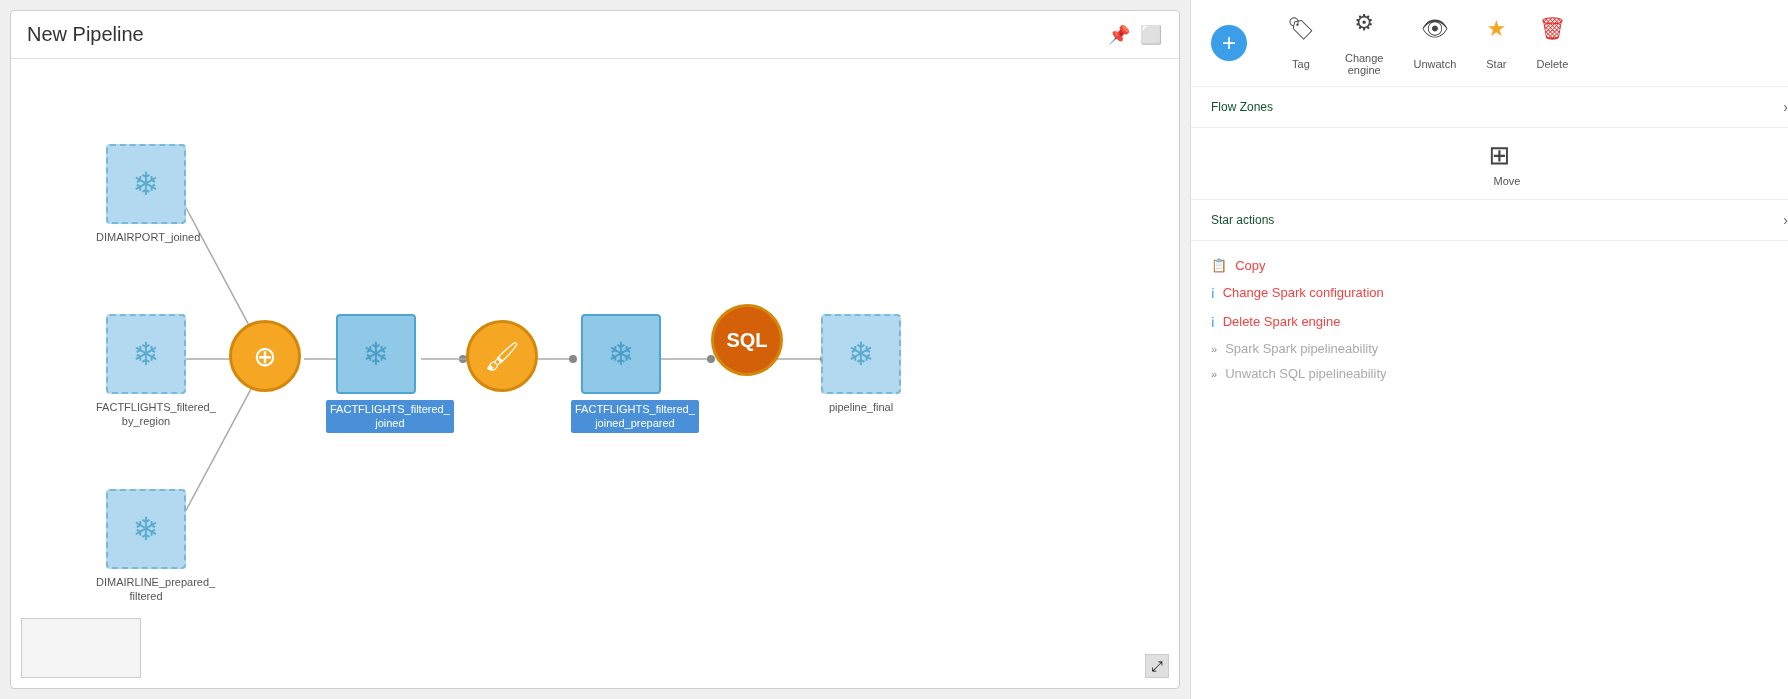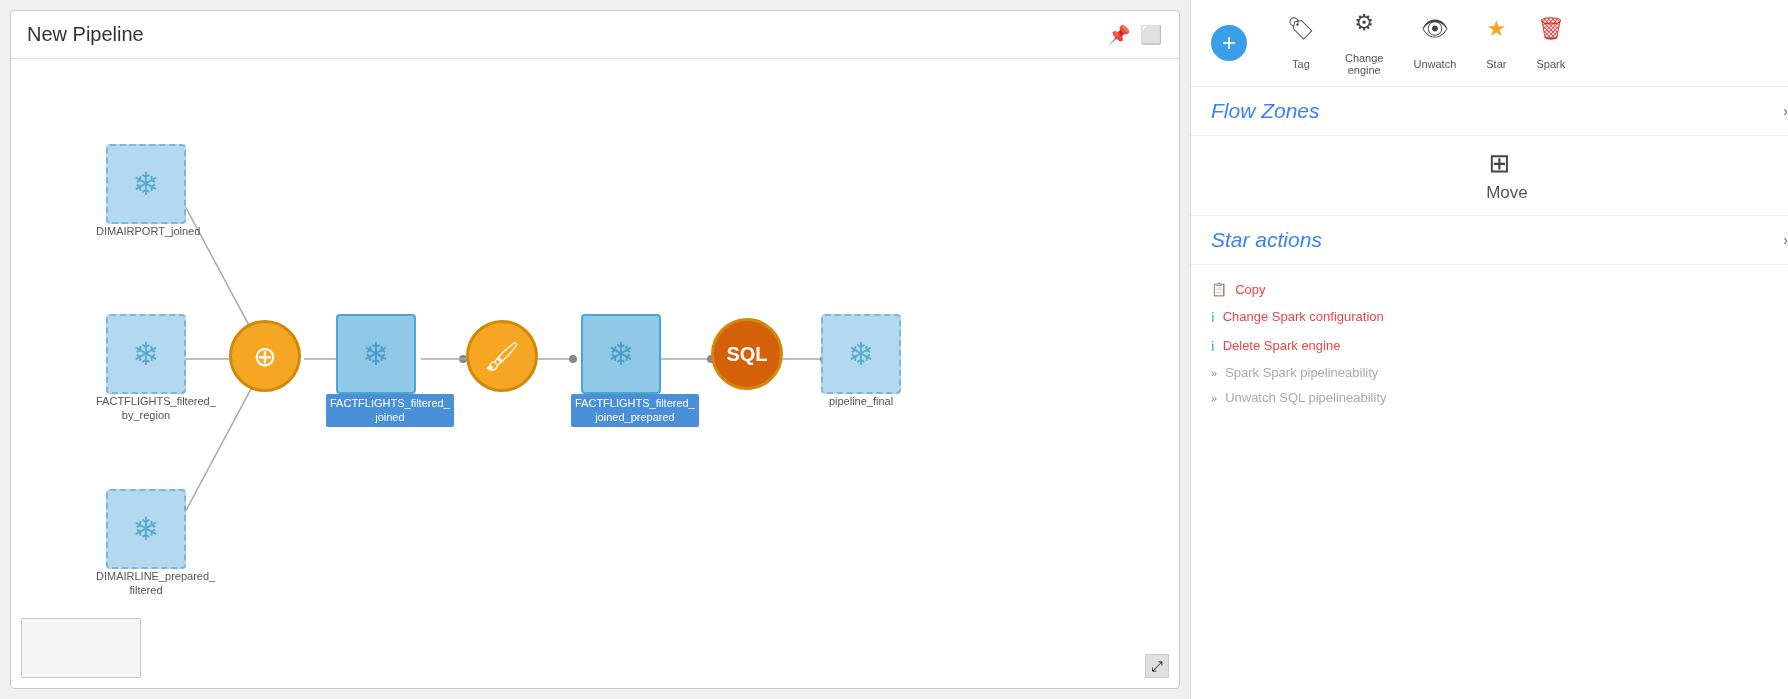--- a/index.html
+++ b/index.html
@@ -71,20 +71,21 @@
       background: #90c8e8;
       border: 2px solid #4da6d0;
     }
 
     .snowflake-icon {
       color: #5aabcc;
       font-size: 32px;
     }
 
     .node-label {
+      margin-top: 6px;
       font-size: 11px;
       color: #555;
       text-align: center;
       max-width: 100px;
       line-height: 1.3;
     }
 
     
     .node-circle {
       width: 72px;
@@ -220,24 +221,23 @@
     .section-header {
       display: flex;
       justify-content: space-between;
       align-items: center;
       padding: 12px 20px;
       border-bottom: 1px solid #eee;
       cursor: pointer;
     }
 
     .section-title {
-      font-size: 21px;
+      font-size: 12px;
       font-weight: 500;
-      color: #3b82f6;
-      font-style: italic;
+      color: #14532d;
     }
 
     .section-chevron {
       color: #666;
       font-size: 14px;
     }
 
     
     .flow-zones-content {
       padding: 12px 20px;
@@ -251,21 +251,21 @@
       gap: 4px;
       cursor: pointer;
     }
 
     .move-icon {
       font-size: 26px;
       color: #444;
     }
 
     .move-label {
-      font-size: 17px;
+      font-size: 11px;
       color: #555;
       padding-left: 15px;
     }
 
     
     .other-actions-content {
       padding: 12px 20px;
     }
 
     .action-item {
@@ -379,21 +379,21 @@
 
     <div class="node" style="left:560px; top:255px;">
       <div class="node-box node-box-selected">
         <span class="snowflake-icon" style="color:#4a9ec8;">❄</span>
       </div>
       <div class="node-label">
         <span style="background:#4a90d9;color:#fff;padding:2px 4px;border-radius:2px;display:inline-block;">FACTFLIGHTS_filtered_<br>joined_prepared</span>
       </div>
     </div>
 
-    <div class="node" style="left:700px; top:259px;">
+    <div class="node" style="left:700px; top:245px;">
       <div class="node-circle node-circle-sql">
         <span class="sql-text">SQL</span>
       </div>
     </div>
 
     <div class="node" style="left:810px; top:255px;">
       <div class="node-box">
         <span class="snowflake-icon">❄</span>
       </div>
       <div class="node-label">pipeline_final</div>
@@ -425,21 +425,21 @@
       <span class="toolbar-label">Unwatch</span>
     </div>
 
     <div class="toolbar-item">
       <span class="toolbar-icon" style="color:#f5a623;">★</span>
       <span class="toolbar-label">Star</span>
     </div>
 
     <div class="toolbar-item">
       <span class="toolbar-icon toolbar-icon-red">🗑</span>
-      <span class="toolbar-label">Spark</span>
+      <span class="toolbar-label">Delete</span>
     </div>
   </div>
 
   <div class="section-header">
     <span class="section-title">Flow Zones</span>
     <span class="section-chevron">›</span>
   </div>
 
   <div class="flow-zones-content">
     <div class="move-item">

